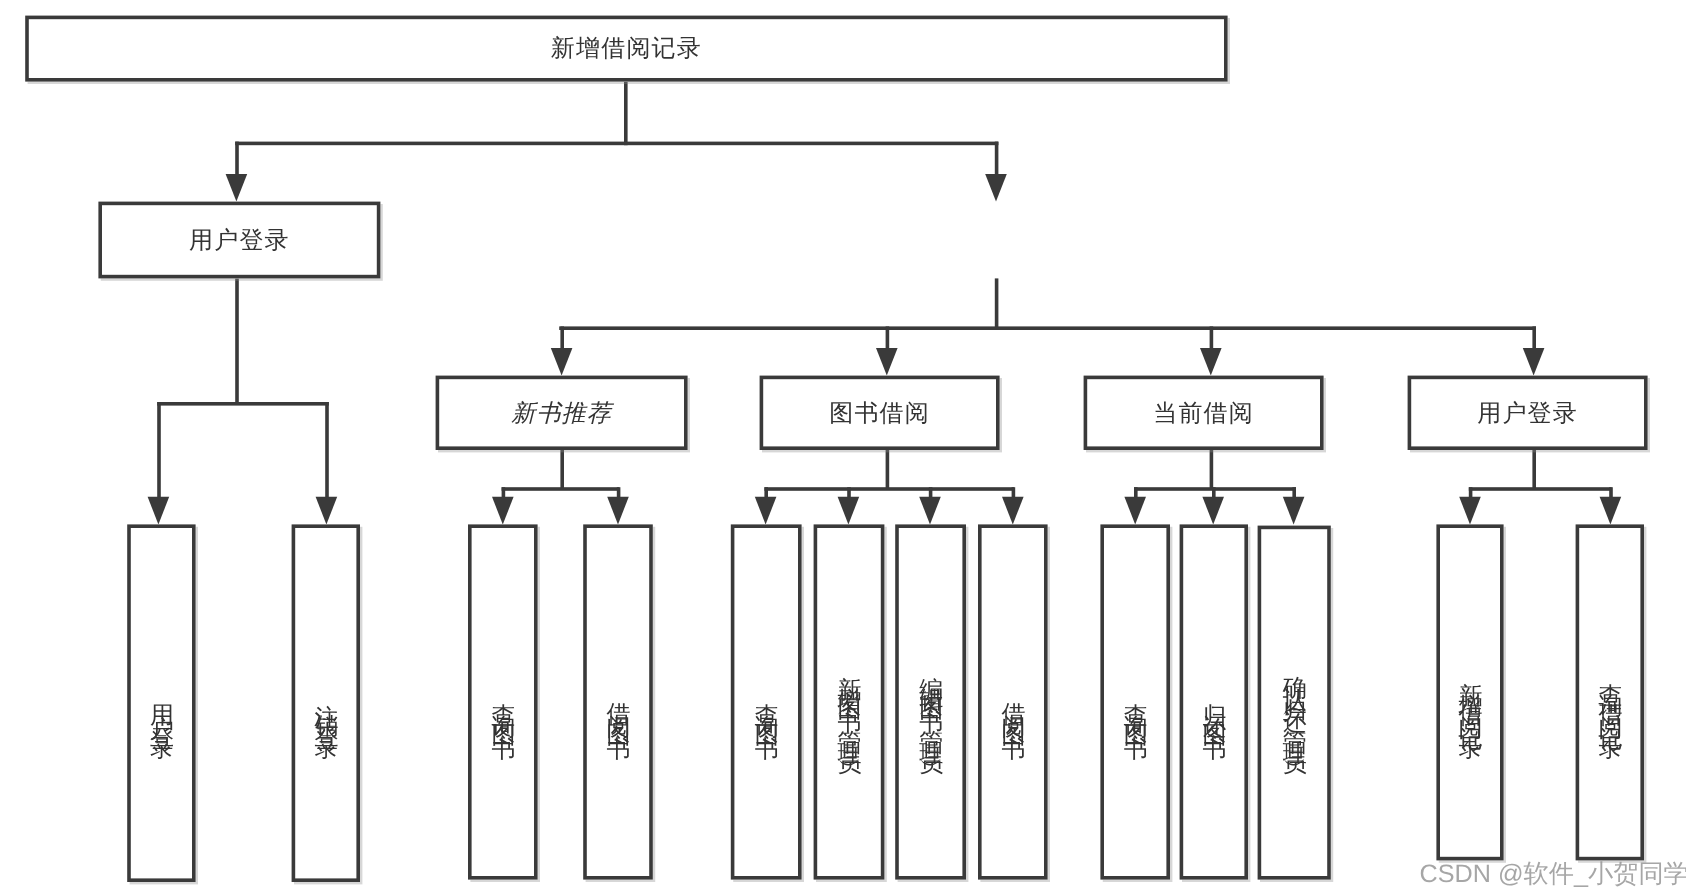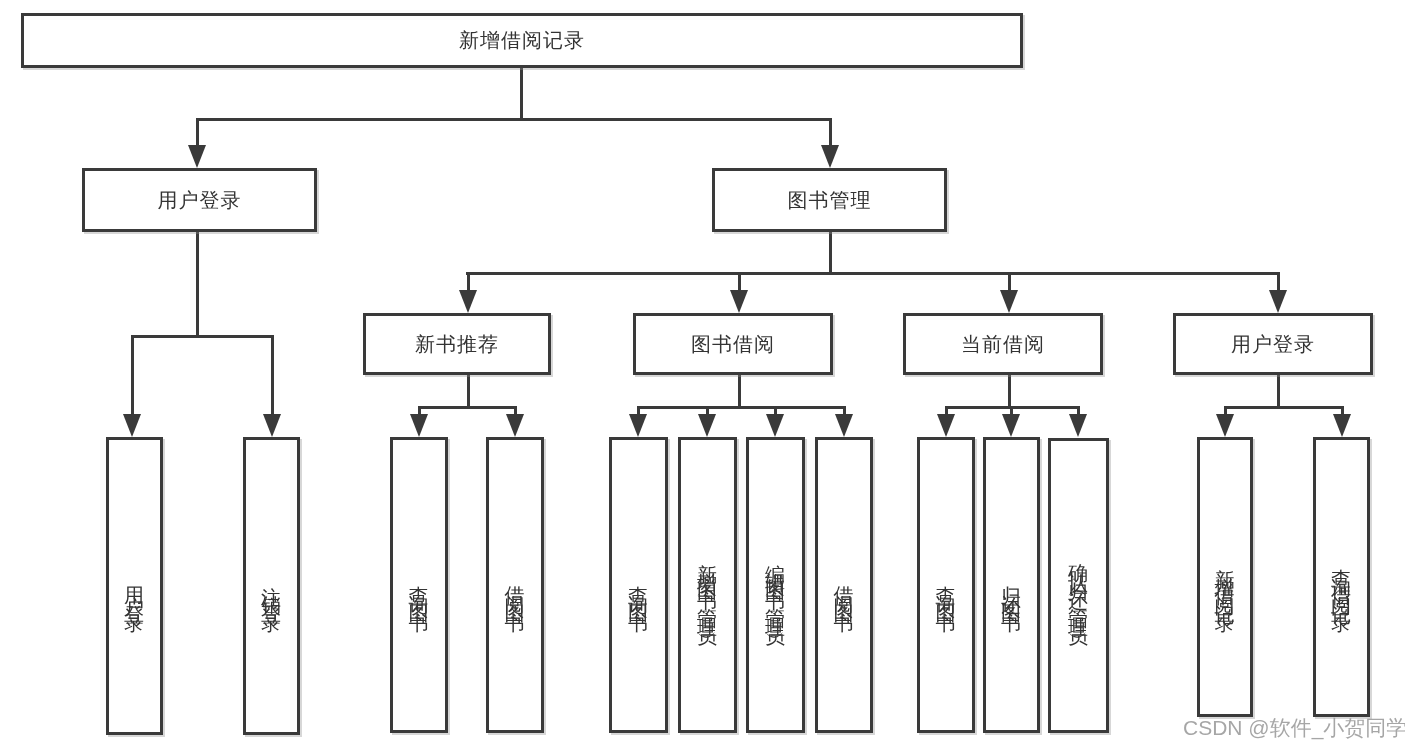--- a/index.html
+++ b/index.html
@@ -33,21 +33,21 @@
   .ar{
     position:absolute;width:0;height:0;z-index:1;
     border-left:9px solid transparent;
     border-right:9px solid transparent;
     border-top:23px solid #3a3a3a;
   }
   
   #n-root{left:21px;top:13px;width:1002px;height:55px;}
   #n-user{left:82px;top:168px;width:235px;height:64px;}
   #n-mgmt{left:712px;top:168px;width:235px;height:64px;}
-  #n-newbook{left:363px;top:313px;width:188px;height:62px;}
+  #n-newbook{left:363px;top:313px;width:210px;height:62px;font-style:italic;}
   #n-bookborrow{left:633px;top:313px;width:200px;height:62px;}
   #n-currentborrow{left:903px;top:313px;width:200px;height:62px;}
   #n-borrowrecord{left:1173px;top:313px;width:200px;height:62px;}
   
   #l-userlogin{left:106px;top:437px;width:57px;height:298px;}
   #l-logout{left:243px;top:437px;width:57px;height:298px;}
   #l-nb-query{left:390px;top:437px;width:58px;height:296px;}
   #l-nb-borrow{left:486px;top:437px;width:58px;height:296px;}
   #l-bb-query{left:609px;top:437px;width:59px;height:296px;}
   #l-bb-add{left:678px;top:437px;width:59px;height:296px;}
@@ -72,21 +72,20 @@
   <div class="node" id="n-root">新增借阅记录</div>
 
   <div class="ln" style="left:520px;top:68px;width:3px;height:53px;"></div>
   <div class="ln" style="left:196px;top:118px;width:636px;height:3px;"></div>
   <div class="ln" style="left:196px;top:118px;width:3px;height:30px;"></div>
   <div class="ar" style="left:188px;top:145px;"></div>
   <div class="ln" style="left:829px;top:118px;width:3px;height:30px;"></div>
   <div class="ar" style="left:821px;top:145px;"></div>
 
   <div class="node" id="n-user">用户登录</div>
-  <div class="node" id="n-mgmt">图书管理</div>
 
   <div class="ln" style="left:196px;top:232px;width:3px;height:104px;"></div>
   <div class="ln" style="left:131px;top:335px;width:143px;height:3px;"></div>
   <div class="ln" style="left:131px;top:335px;width:3px;height:80px;"></div>
   <div class="ar" style="left:123px;top:414px;"></div>
   <div class="ln" style="left:271px;top:335px;width:3px;height:80px;"></div>
   <div class="ar" style="left:263px;top:414px;"></div>
 
   <div class="ln" style="left:829px;top:232px;width:3px;height:42px;"></div>
   <div class="ln" style="left:466px;top:272px;width:814px;height:3px;"></div>

